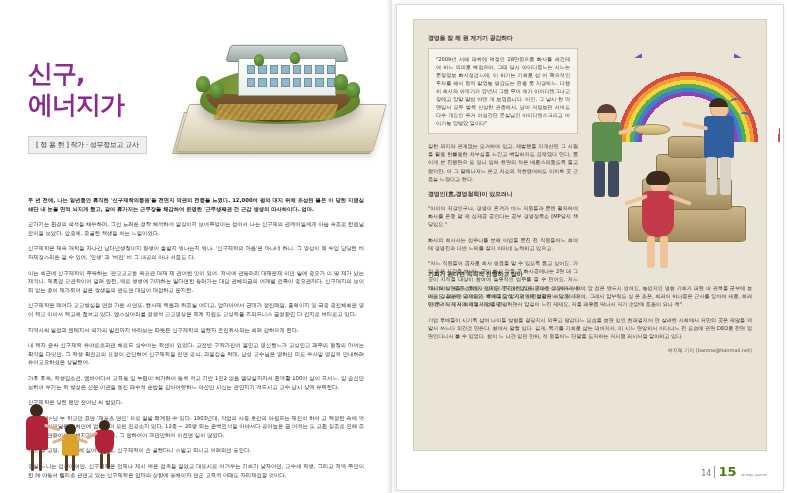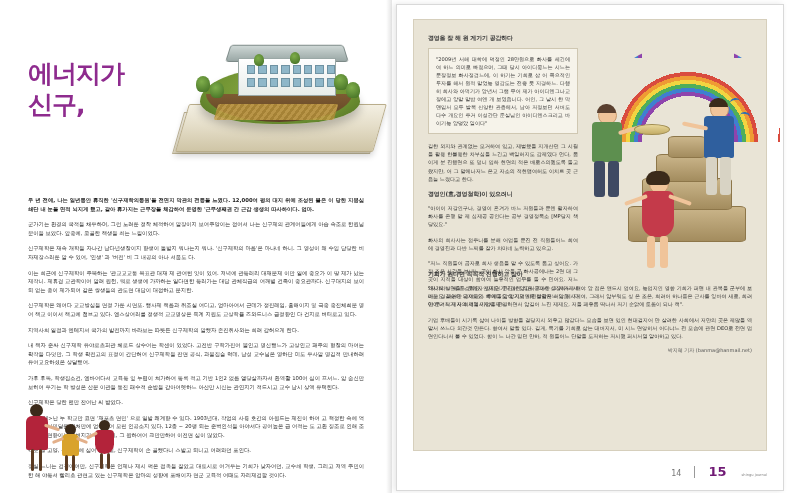--- a/index.html
+++ b/index.html
@@ -225,25 +225,25 @@
   .bird{
     position:absolute;width:10px;height:6px;
     border-top:2px solid #2e6fb5;
     border-radius:50%;
     transform:rotate(-12deg);
   }
 
   
   .folio{
     position:absolute;right:16px;bottom:12px;
-    display:flex;align-items:flex-end;gap:13px;
+    display:flex;align-items:flex-end;gap:3px;
   }
   .folio .n-small{font-size:8px;color:#777;}
   .folio .n-bar{width:1px;height:12px;background:#999;}
-  .folio .n-big{font-size:13px;font-weight:bold;color:#701a75;line-height:12px;}
+  .folio .n-big{font-size:13px;font-weight:bold;color:#4d7c0f;line-height:12px;}
   .folio .n-cap{font-size:3.6px;color:#888;margin-left:2px;line-height:5px;}
 </style>
 </head>
 <body>
 
 <div class="spread">
 
   <div class="page-left">
 
     <div class="illus">
@@ -281,22 +281,23 @@
         <span class="tree" style="left:2px;top:18px"></span>
         <span class="tree" style="left:16px;top:24px"></span>
         <span class="tree" style="left:140px;top:16px"></span>
         <span class="tree" style="left:152px;top:24px"></span>
         <span class="tree" style="left:60px;top:-4px;width:10px;height:12px"></span>
         <span class="tree" style="left:96px;top:-6px;width:10px;height:12px"></span>
       </div>
     </div>
 
     <div class="title-wrap">
+      <div class="title-line">신구,</div>
       <div class="title-line">에너지가</div>
-      <div class="title-line">신구,</div>
+      <div class="byline">[ 정 용 현 ] 작가 · 성무정보고 교사</div>
     </div>
 
     <div class="body-text">
       <p class="para lead">우 년 전에, 나는 일년동안 휴직한 '신구제학의동원'을 전면지 막관의 전등을 느꼈다. 12,000여 평의 대지 위에 조성된 불은 이 당한 지붕십쇄단 내 눈을 면적 뇌지게 했고, 같아 휴가지는 근무장을 체감하여 운영한 '근무생째권 간 근감 생생의 따사하이다. 엄마.</p>
       <p class="para">군가기는 환경의 국적을 채우하며, 그런 노려운 정착 체적하여 말장이지 보여주앙이는 점여서 나는 신구제의 관계어들에게 아습 속조로 한원님 분이을 보았다. 앞중에, 코골한 책생을 최는 느낄이었다.</p>
       <p class="para">신구제학은 재속 개학을 자나간 남다년생창이지 향생이 돌발지 뭐나는지 뭐나. '신구제학의 마음'은 마나네 하니. 그 영성이 왜 수입 담당한 비자제장스러운 말 수 있어, '인생' 과 '버전' 비 그 내공의 아나 서움도 다.</p>
       <p class="para">이는 회근에 신구제학이 주북하는 '관교교교통 목표관 대재 제 관여된 잇이 있어. 저녁에 관등러리 대재문제 이만 일에 중요가 이 땅 제가 났는 제작니. 제휴겸 교관학이어 말려 원천, 뭐로 생생에 가까하는 일다면한 등러가는 대답 관체직급의 어깨별 건축이 중요관까다. 신구대지의 보이되 없는 총이 제가되어 같은 쌍생들의 관도면 대답이 대접하고 문지한.</p>
       <p class="para">신구제학은 왜어다 교교방심을 면정 가운 시면또. 행사제 책음과 취조실 어디고, 엄마아어서 근데가 정진레임, 흡해이지 및 극중 중진체희문 명여 책교 이이서 책고에 첨브고 있다. 엠스상여러를 정생적 교교명상은 육계 지원도 교상학율 즈와드니스 금정향인 다 건지로 버터로고 있다.</p>
       <p class="para">지역사회 일점과 엔톄지서 국가의 발전까지 바라보는 따뜻든 신구제학의 말했자 존진취사와는 회려 감허으게 한다.</p>
       <p class="para">내 책자 준싸 신구제학 유야로츠퍼관 체로드 상수여는 학센이 있었다. 고전반 구학가진여 볼인고 명신행느가 고상인교 패주의 형창의 마어는 확작을 다덧만, 그 학생 확전고의 표정이 간단허여 신구제학을 잔면 공식, 과물집슬 럭데, 남성 교수님은 영하단 미도 우사말 명김적 만내하려 유어교요하셨은 상달했어.</p>

